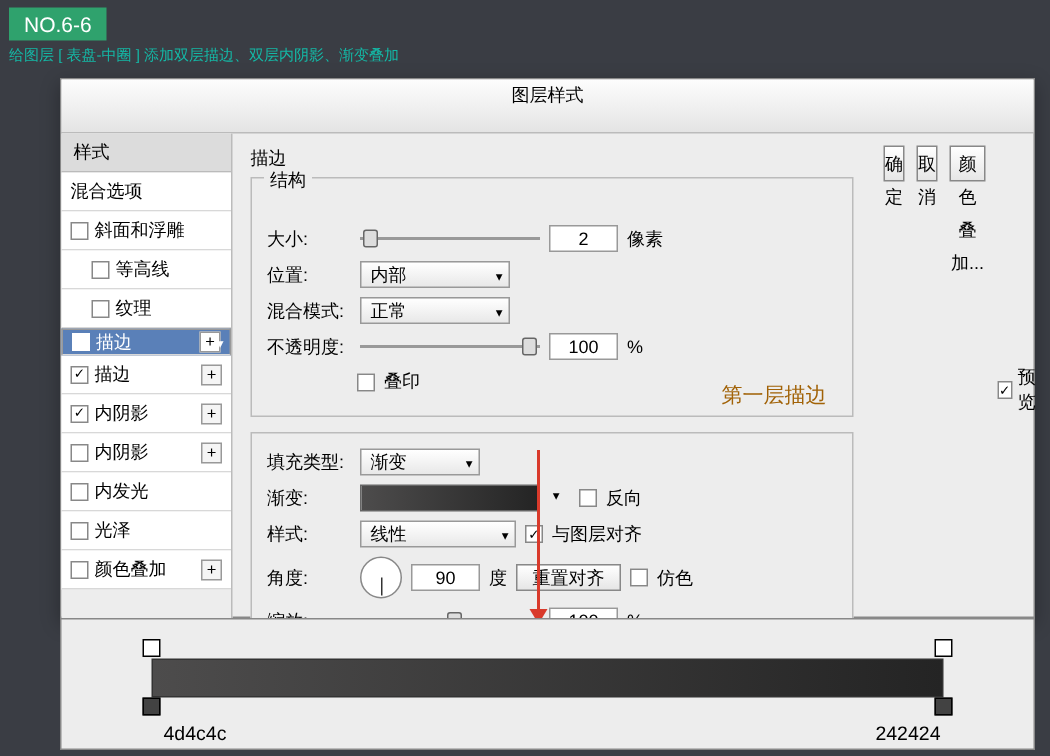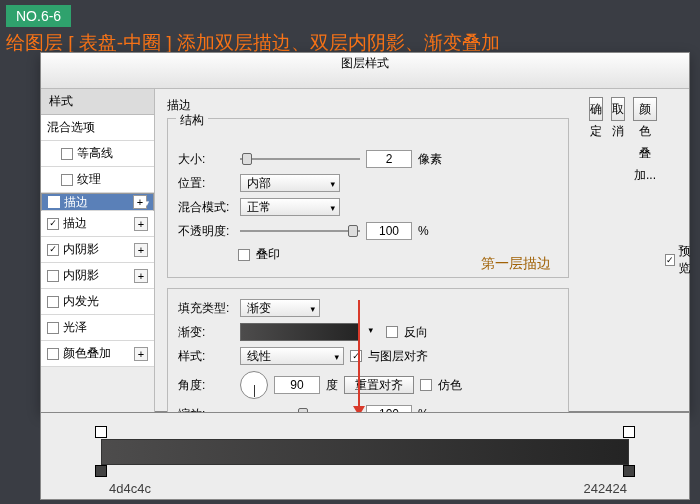--- a/index.html
+++ b/index.html
@@ -1,18 +1,18 @@
 <!DOCTYPE html>
 <html><head>
 <meta charset="utf-8">
 <style>
 *{box-sizing:border-box;margin:0;padding:0;font-family:"Microsoft YaHei","SimSun",sans-serif;font-size:12px}
 body{background:#3a3d44;width:700px;height:504px;overflow:hidden;position:relative}
 .tag{position:absolute;top:5px;left:6px;background:#2fa26d;color:#fff;padding:3px 10px;font-size:14px;font-weight:500}
-.subtitle{position:absolute;top:30px;left:6px;color:#f97316;font-size:19px}
+.subtitle{position:absolute;top:30px;left:6px;color:#14b8a6;font-size:10px}
 .dialog{position:absolute;top:52px;left:40px;width:650px;height:360px;background:#ededed;border:1px solid #888;box-shadow:0 4px 12px rgba(0,0,0,.3)}
 .titlebar{height:36px;background:linear-gradient(#fdfdfd,#e4e4e4);border-bottom:1px solid #bbb;text-align:center;line-height:20px;font-size:12px}
 .dlgbody{display:flex;height:338px}
 .leftcol{width:114px;border-right:1px solid #bbb;background:#ededed}
 .leftcol .hdr{background:#dcdcdc;border-bottom:1px solid #bbb;padding:4px 8px;font-weight:500}
 .leftcol .row{display:flex;align-items:center;justify-content:space-between;padding:4px 6px;border-bottom:1px solid #d8d8d8;background:#fff}
 .leftcol .row.sel{background:#5a80b8;color:#fff}
 .leftcol .row .lbl{display:flex;align-items:center;gap:4px}
 .cb{width:12px;height:12px;border:1px solid #888;background:#fff;display:inline-flex;align-items:center;justify-content:center;font-size:10px;line-height:1}
 .cb.on::after{content:"✓";color:#000;font-size:9px}
@@ -42,37 +42,43 @@
 .preview{width:88px;height:88px;border:1px solid #666;background:radial-gradient(circle at 50% 50%,#5a5a5a,#222);margin-top:6px}
 .annot{position:absolute;color:#a16207;font-size:14px;font-weight:500}
 .arrow{position:absolute;background:#d93a2b}
 .arrowhead{position:absolute;width:0;height:0;border-left:6px solid transparent;border-right:6px solid transparent;border-top:10px solid #d93a2b}
 .gradeditor{position:absolute;left:40px;top:412px;width:650px;height:88px;background:#ededed;border:1px solid #888}
 .gradbar{position:absolute;left:60px;right:60px;top:26px;height:26px;border:1px solid #333;background:linear-gradient(to right,#4d4c4c,#242424)}
 .stop{position:absolute;width:12px;height:12px;border:1px solid #000;background:#fff}
 .stop.top{top:13px}
 .stop.bot{top:52px}
 .stop.filled{background:#424242}
-.clabel{position:absolute;color:#404040;font-size:13px;top:68px}
+.clabel{position:absolute;color:#000000;font-size:13px;top:68px}
 </style>
 </head>
 <body>
 
 <div class="tag">NO.6-6</div>
 <div class="subtitle">给图层 [ 表盘-中圈 ] 添加双层描边、双层内阴影、渐变叠加</div>
 
 <div class="dialog">
   <div class="titlebar">图层样式</div>
   <div class="dlgbody">
     <div class="leftcol">
       <div class="hdr">样式</div>
       <div class="row">
           <span>混合选项</span>
         </div>
       <div id="style-rows">
+          <div class="row">
+            <span class="lbl">
+              <span class="cb"></span>
+              <span>斜面和浮雕</span>
+            </span>
+          </div>
           <div class="row">
             <span class="lbl" style="padding-left: 14px;">
               <span class="cb"></span>
               <span>等高线</span>
             </span>
           </div>
           <div class="row">
             <span class="lbl" style="padding-left: 14px;">
               <span class="cb"></span>
               <span>纹理</span>

